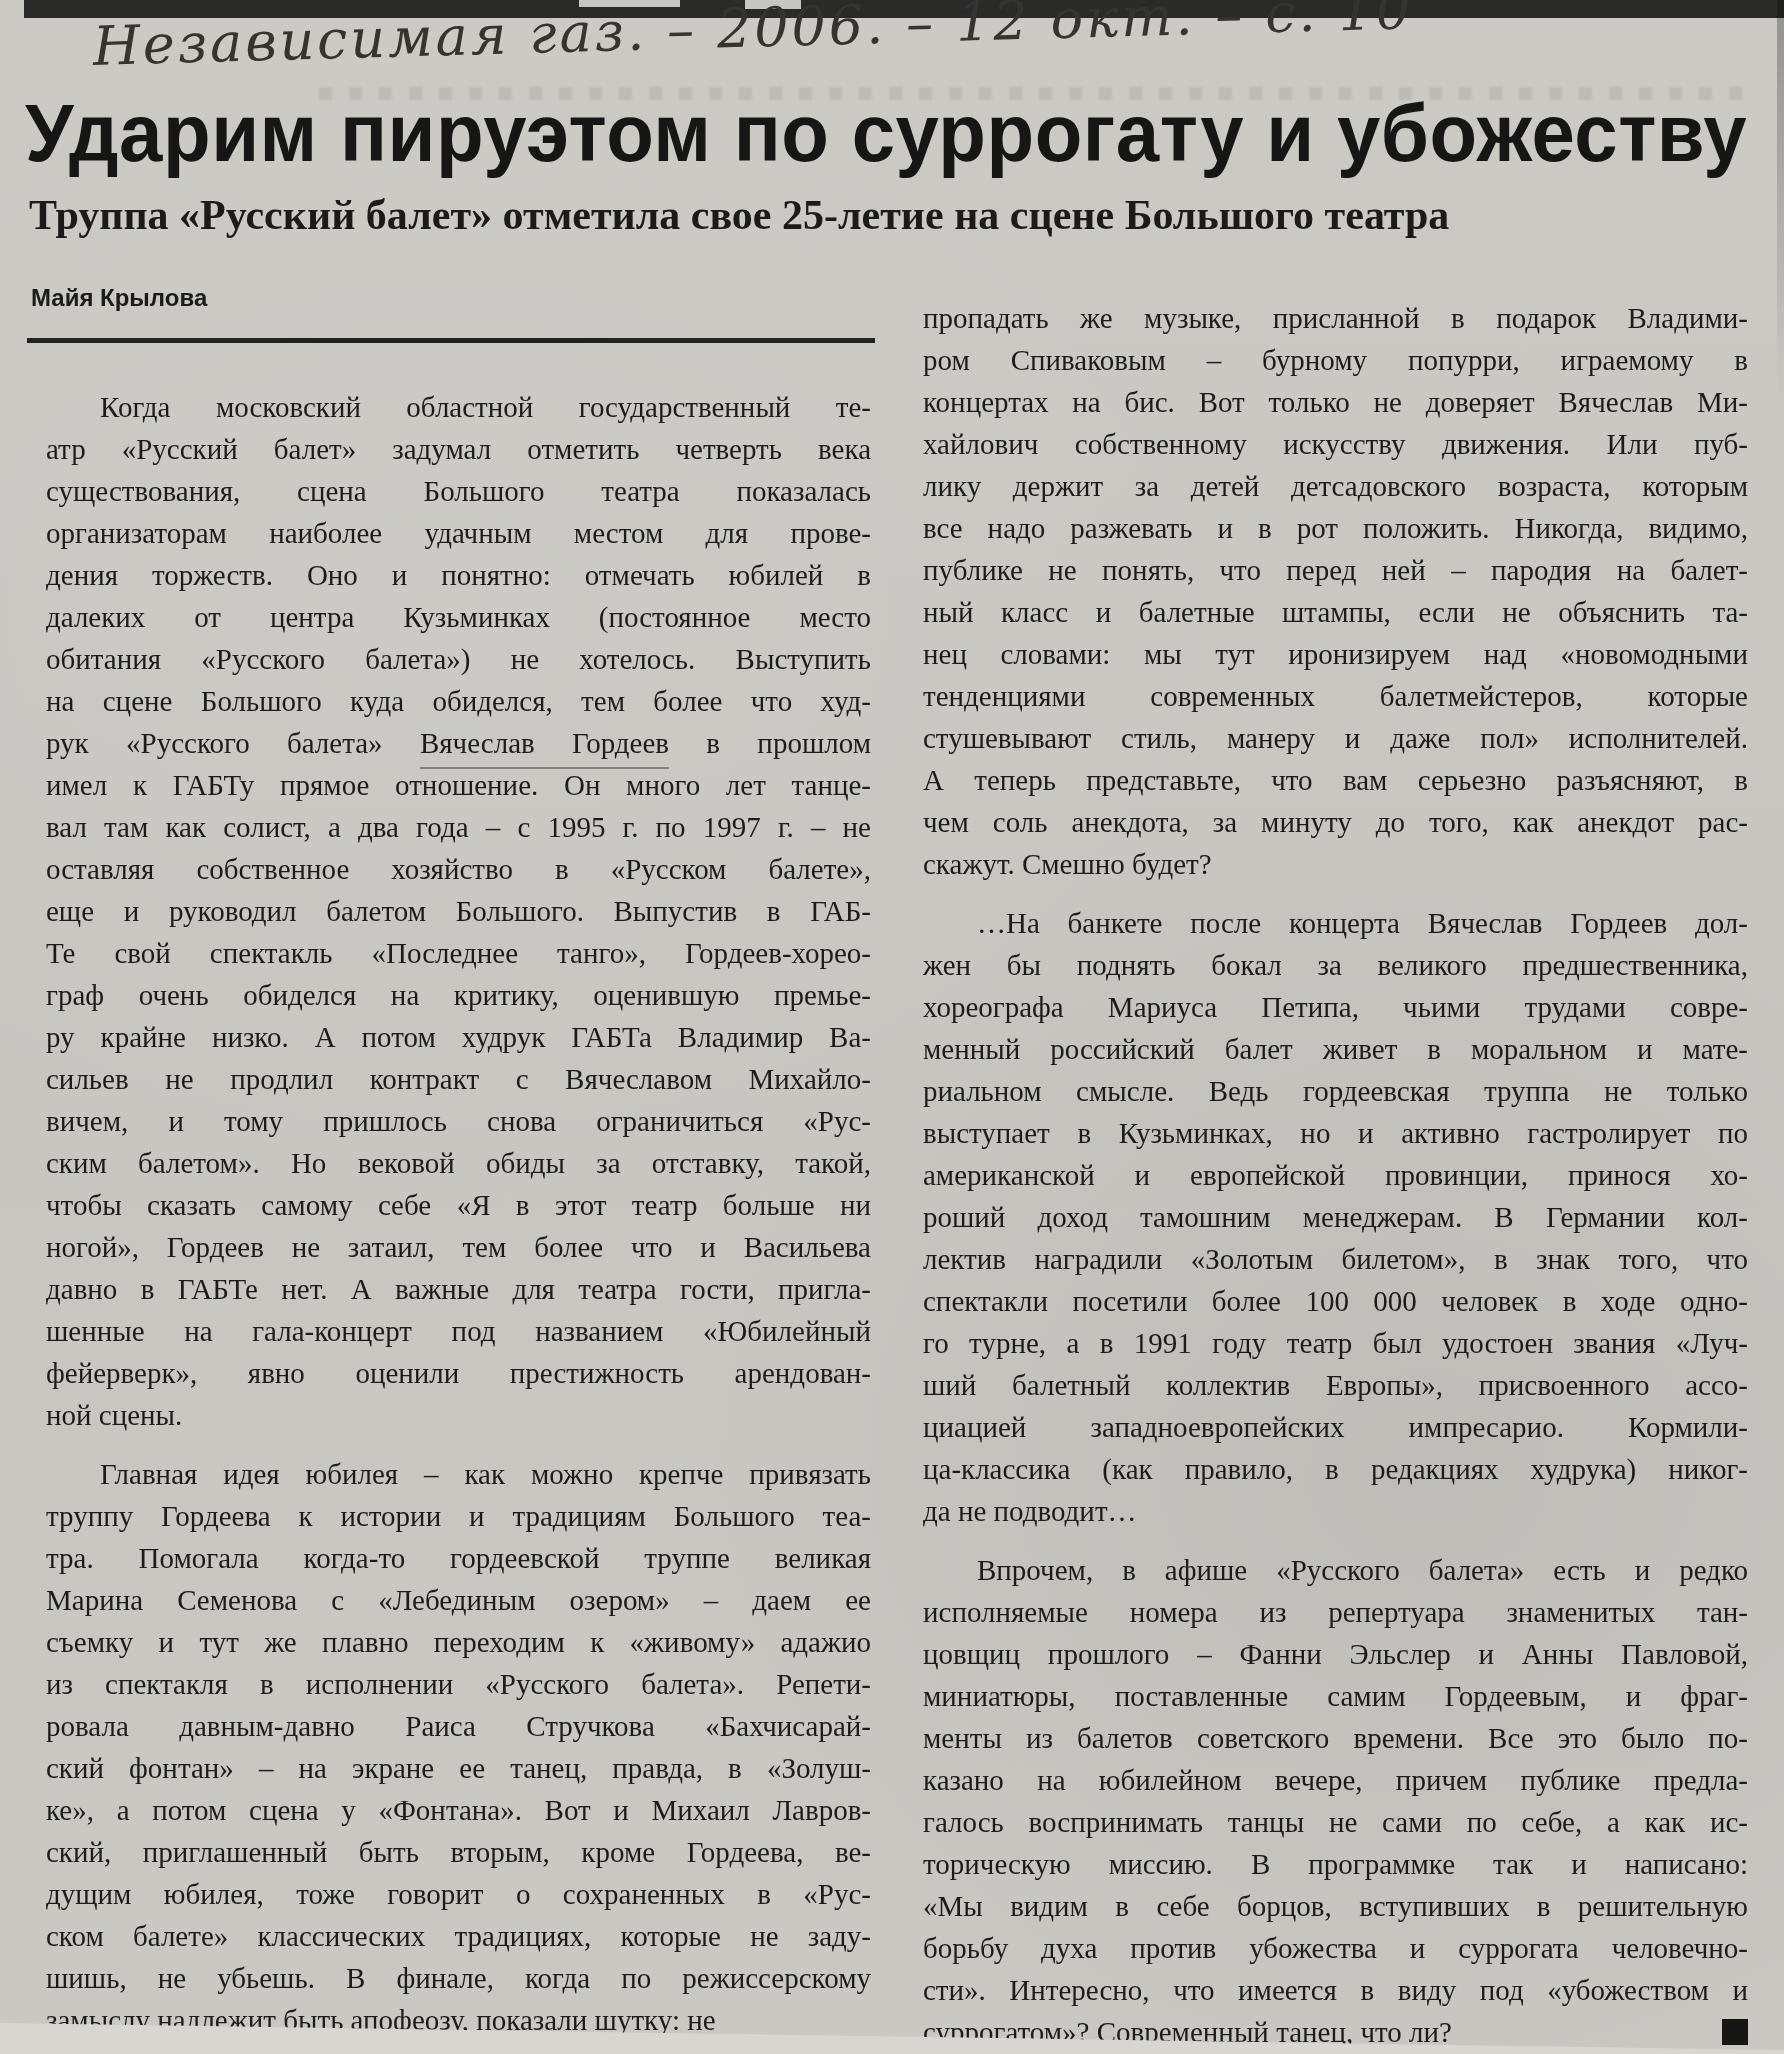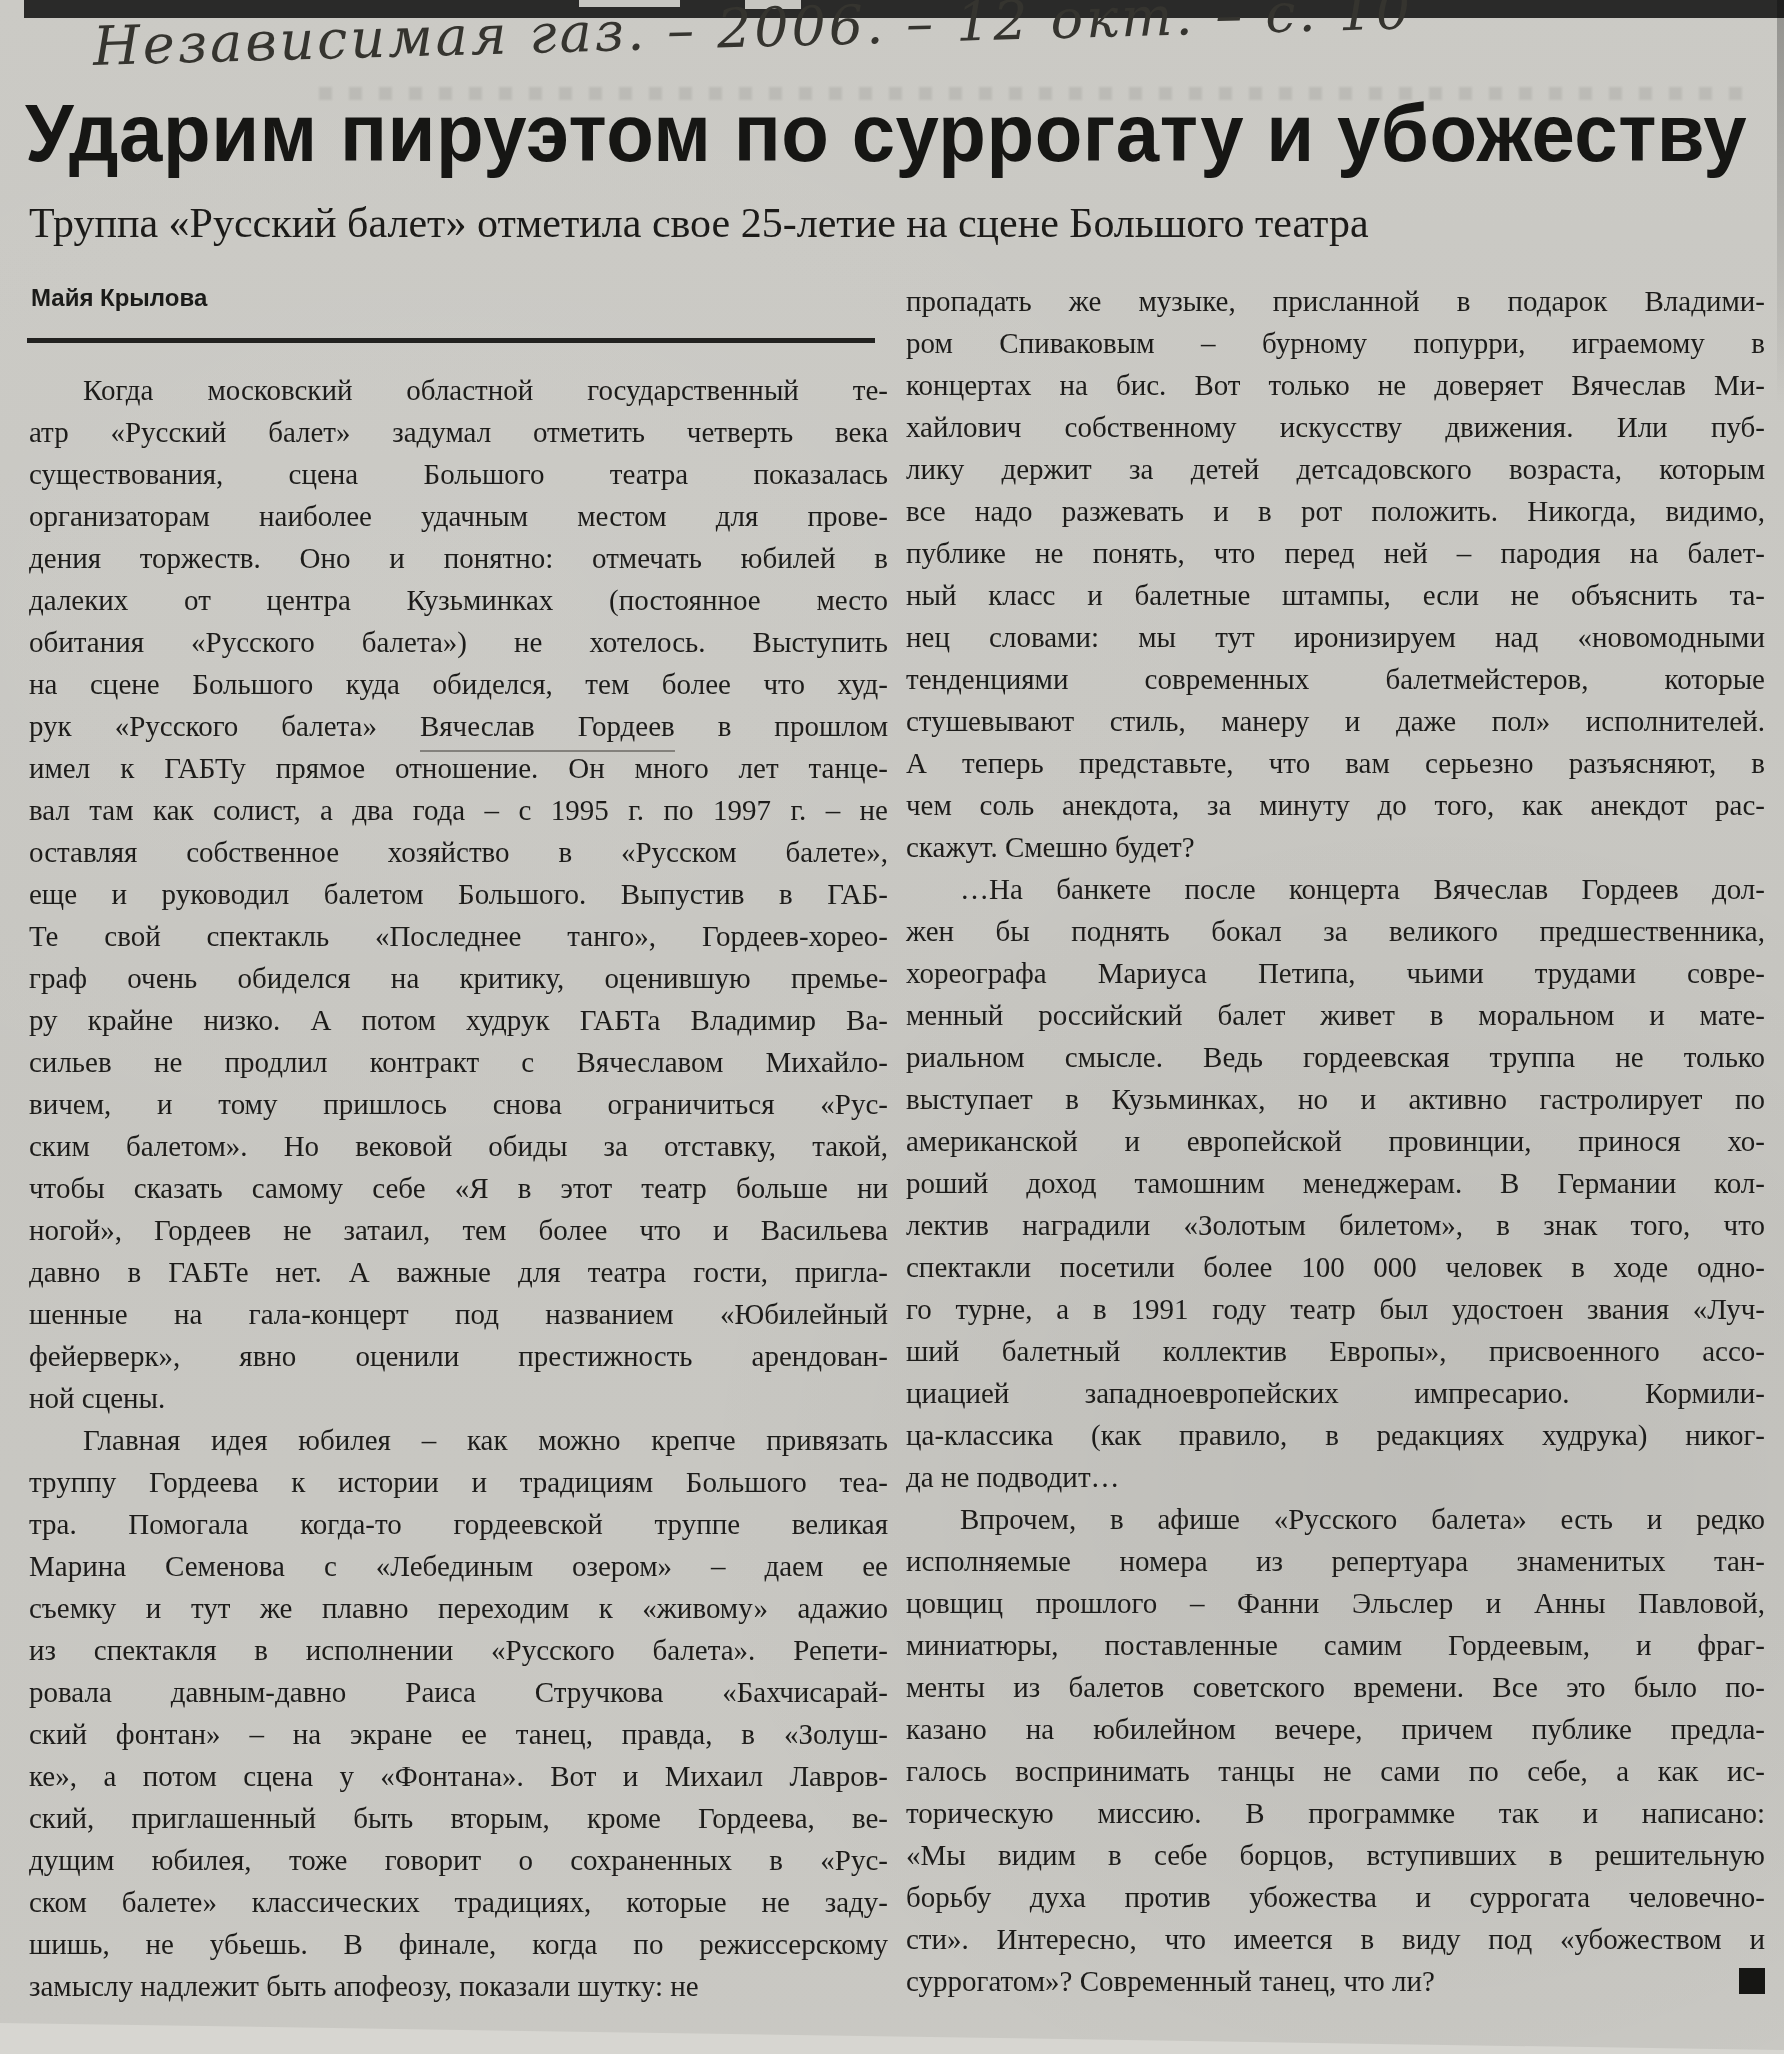--- a/index.html
+++ b/index.html
@@ -26,33 +26,33 @@
     background:repeating-linear-gradient(90deg, rgba(70,70,66,.15) 0 13.5px, rgba(70,70,66,0) 13.5px 30px);
     filter:blur(1px); opacity:.75;
   }
   .headline {
     position:absolute; left:25px; top:85px; width:1748px;
     font-family:"Liberation Sans", sans-serif; font-weight:bold;
     font-size:78px; color:#161614; white-space:nowrap;
     transform:scaleY(1.05); transform-origin:left top; letter-spacing:0.5px;
   }
   .subtitle {
-    position:absolute; left:29px; top:191px; font-size:42px; font-weight:normal;
-    color:#1c1b19; white-space:nowrap;margin-top:8px;
+    position:absolute; left:29px; top:191px; font-size:42px; font-weight:bold;
+    color:#1c1b19; white-space:nowrap;
   }
   .byline {
     position:absolute; left:31px; top:284px;
     font-family:"Liberation Sans", sans-serif; font-weight:bold;
     font-size:24px; color:#1b1b19;
   }
   .byline-rule { position:absolute; left:27px; top:338px; width:848px; height:4.8px; background:#222220; }
   .col { position:absolute; width:859px; font-size:29px; line-height:42px; }
   .col-left  { left:29px;  top:369px; }
   .col-right { left:906px; top:280px; }
-  .para { margin:0;font-family:Liberation Serif, serif; }
+  .para { margin:17px;font-family:Liberation Serif, serif; }
   .line { height:42px; text-align:justify; text-align-last:justify; }
   .line.end { text-align-last:left; }
   .line.indent { padding-left:54px; }
   .pencil-underline { border-bottom:2.9px solid rgba(72,70,66,.55); padding-bottom:8px; }
   .endmark { float:right; width:26px; height:26px; margin-top:7.7px; background:#161614; }
   .bottom-edge {
     position:absolute; left:0; bottom:0; width:100%; height:41px; background:#d7d6d1;
     clip-path:polygon(0 22%, 55% 58%, 100% 88%, 100% 100%, 0 100%);
   }
   .right-shadow {

